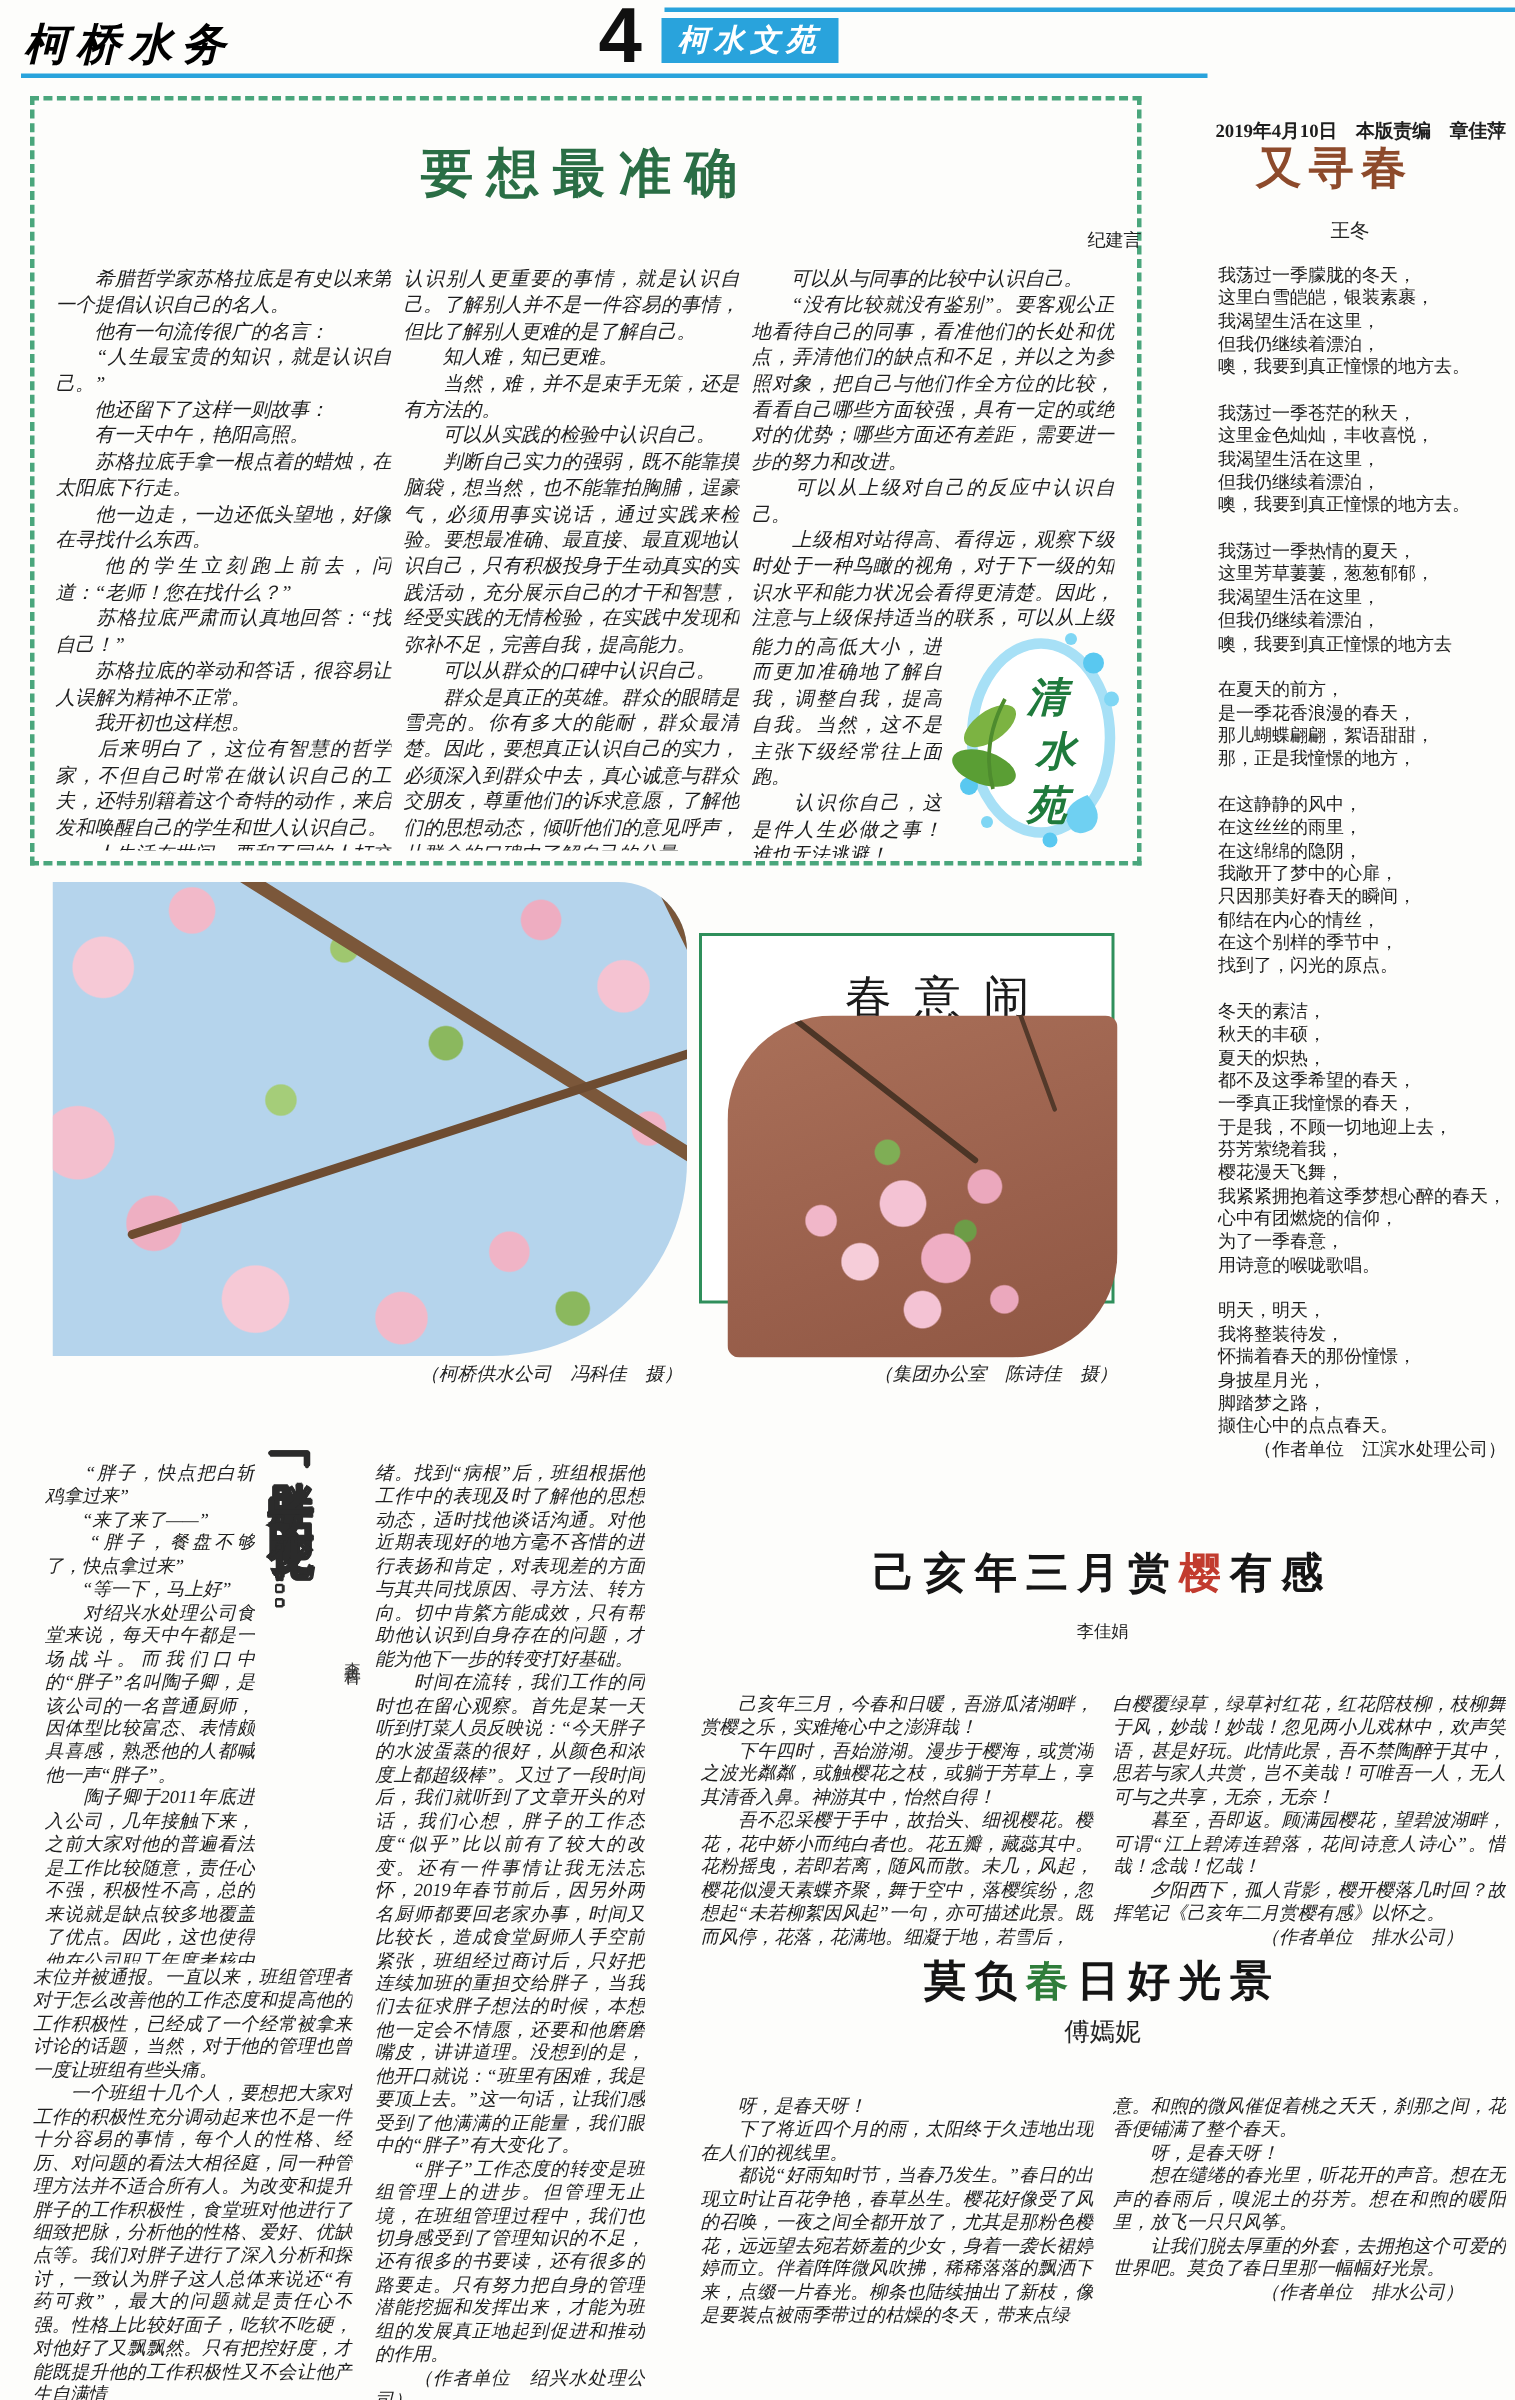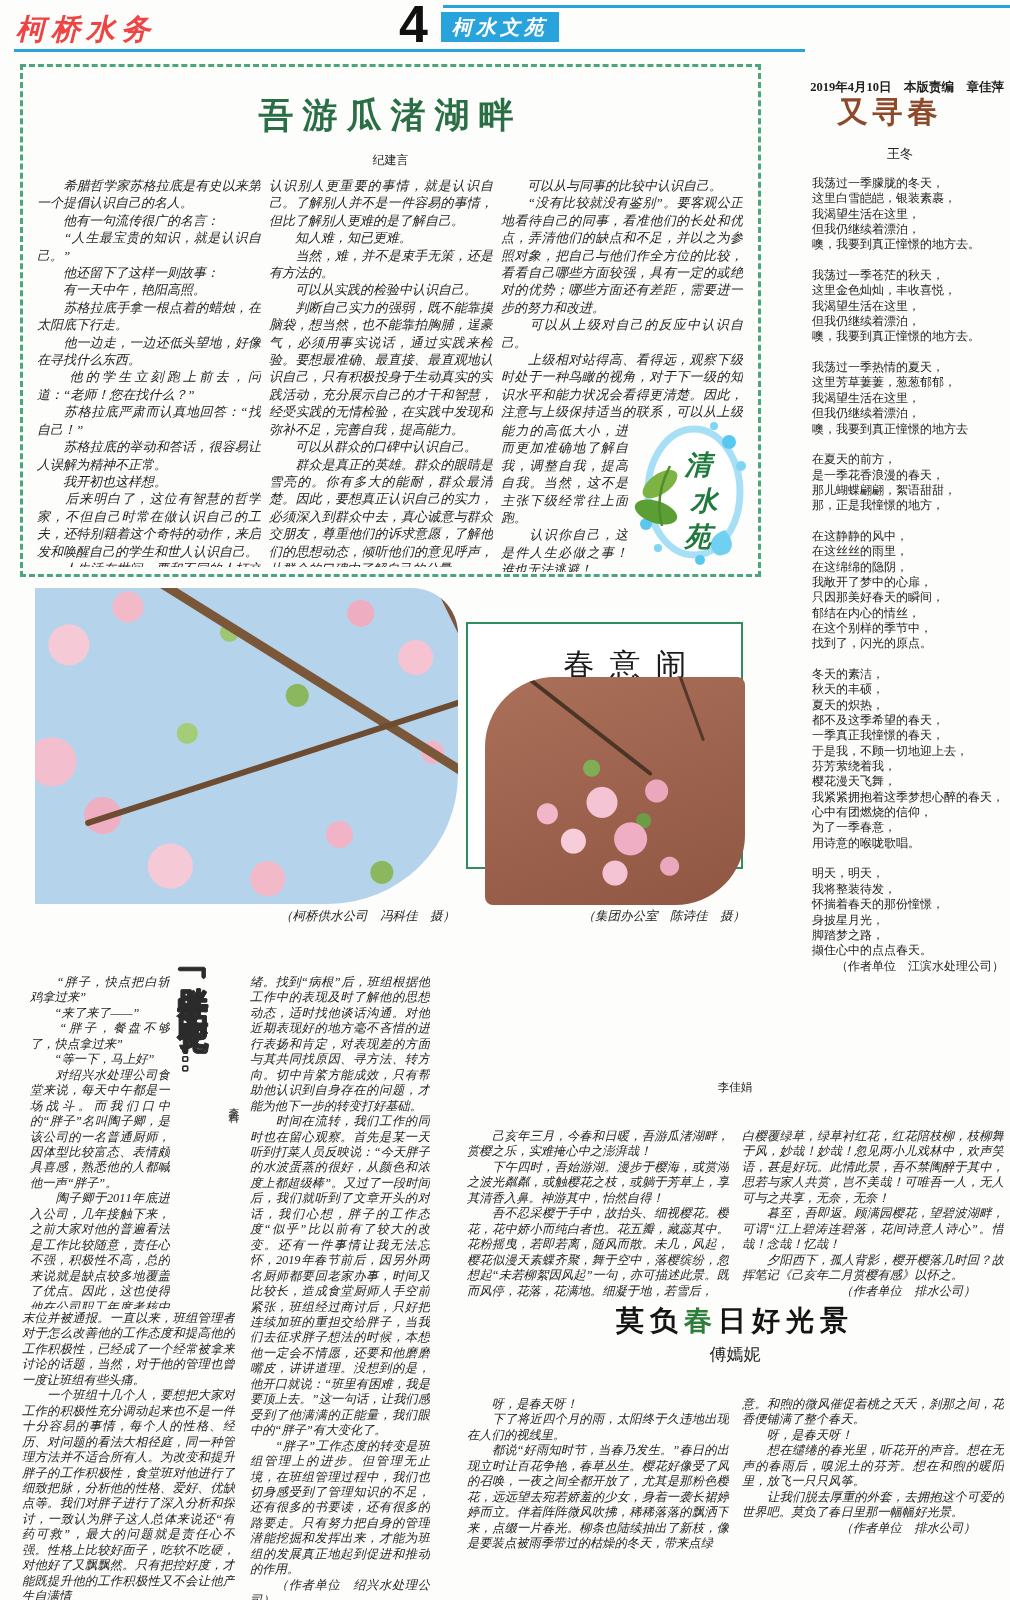--- a/index.html
+++ b/index.html
@@ -5,21 +5,21 @@
   html,body{margin:0;padding:0;}
   body{background:#ffffff;}
   .page{position:relative;width:1010px;height:1600px;background:#fdfdfb;overflow:hidden;
         font-family:"Liberation Serif",serif;color:#1d1d1d;}
   .abs{position:absolute;}
   .txt{position:absolute;font-family:"Liberation Serif",serif;color:#1d1d1d;
        text-align:justify;white-space:pre-wrap;overflow:hidden;font-kerning:none;font-style:italic;}
   .main-col{font-size:13px;line-height:17.4px;}
   .small-col{font-size:12.3px;line-height:15.45px;margin-top:19px;}
   .blue-bar{position:absolute;background:#29a3dc;}
-  .masthead{position:absolute;font-weight:bold;font-style:italic;color:#ef4444;
+  .masthead{position:absolute;font-weight:bold;font-style:italic;color:#000000;
             font-size:29px;letter-spacing:6px;font-family:"Liberation Serif",serif;}
   .pagenum{position:absolute;font-family:"Liberation Sans",sans-serif;font-weight:bold;
            font-size:52px;color:#101010;}
   .section-box{position:absolute;background:#29a3dc;color:#fff;font-weight:bold;
            font-style:italic;font-size:20px;letter-spacing:4px;text-align:center;
            font-family:"Liberation Serif",serif;}
   .dateline{position:absolute;font-size:12.5px;font-weight:bold;text-align:right;margin-top:47px;}
   .main-box{position:absolute;border:3px dashed #4aa67c;box-sizing:border-box;}
   .main-title{position:absolute;text-align:center;font-weight:bold;color:#2a6e45;
            font-size:35px;letter-spacing:9px;}
@@ -76,22 +76,22 @@
 <div class="page">
 
   <div class="masthead" style="left:16px;top:10px;">柯桥水务</div>
   <div class="blue-bar" style="left:443px;top:5px;width:567px;height:3px;"></div>
   <div class="pagenum" style="left:399px;top:-6px;">4</div>
   <div class="section-box" style="left:441px;top:12px;width:118px;height:30px;line-height:30px;">柯水文苑</div>
   <div class="dateline" style="left:700px;top:32px;width:304px;">2019年4月10日　本版责编　章佳萍</div>
   <div class="blue-bar" style="left:14px;top:49px;width:791px;height:3px;"></div>
 
   <div class="main-box" style="left:20px;top:64px;width:741px;height:513px;"></div>
-  <div class="main-title" style="left:20px;top:92px;width:741px;">吾游瓜渚湖畔</div>
-  <div class="byline" style="left:20px;top:152px;width:741px;">纪建言</div>
+  <div class="main-title" style="left:20px;top:92px;width:741px;">要想最准确</div>
+  <div class="byline" style="left:20px;top:152px;width:741px;text-align:right;">纪建言</div>
   <div class="txt main-col" style="left:37px;top:177px;width:224px;height:390px;">　　希腊哲学家苏格拉底是有史以来第一个提倡认识自己的名人。
 　　他有一句流传很广的名言：
 　　“人生最宝贵的知识，就是认识自己。”
 　　他还留下了这样一则故事：
 　　有一天中午，艳阳高照。
 　　苏格拉底手拿一根点着的蜡烛，在太阳底下行走。
 　　他一边走，一边还低头望地，好像在寻找什么东西。
 　　他的学生立刻跑上前去，问道：“老师！您在找什么？”
 　　苏格拉底严肃而认真地回答：“找自己！”
 　　苏格拉底的举动和答话，很容易让人误解为精神不正常。
@@ -210,20 +210,23 @@
 　　陶子卿于2011年底进入公司，几年接触下来，之前大家对他的普遍看法是工作比较随意，责任心不强，积极性不高，总的来说就是缺点较多地覆盖了优点。因此，这也使得他在公司职工年度考核中曾连续2年排名</div>
   <div class="vtitle" style="left:172px;top:958px;height:330px;">「胖子」的变化……</div>
   <div class="vauthor" style="left:226px;top:1098px;height:70px;">李善科</div>
   <div class="txt small-col" style="left:22px;top:1292px;width:213px;height:296px;">末位并被通报。一直以来，班组管理者对于怎么改善他的工作态度和提高他的工作积极性，已经成了一个经常被拿来讨论的话题，当然，对于他的管理也曾一度让班组有些头痛。
 　　一个班组十几个人，要想把大家对工作的积极性充分调动起来也不是一件十分容易的事情，每个人的性格、经历、对问题的看法大相径庭，同一种管理方法并不适合所有人。为改变和提升胖子的工作积极性，食堂班对他进行了细致把脉，分析他的性格、爱好、优缺点等。我们对胖子进行了深入分析和探讨，一致认为胖子这人总体来说还“有药可救”，最大的问题就是责任心不强。性格上比较好面子，吃软不吃硬，对他好了又飘飘然。只有把控好度，才能既提升他的工作积极性又不会让他产生自满情</div>
   <div class="txt small-col" style="left:250px;top:956px;width:180px;height:640px;">绪。找到“病根”后，班组根据他工作中的表现及时了解他的思想动态，适时找他谈话沟通。对他近期表现好的地方毫不吝惜的进行表扬和肯定，对表现差的方面与其共同找原因、寻方法、转方向。切中肯綮方能成效，只有帮助他认识到自身存在的问题，才能为他下一步的转变打好基础。
 　　时间在流转，我们工作的同时也在留心观察。首先是某一天听到打菜人员反映说：“今天胖子的水波蛋蒸的很好，从颜色和浓度上都超级棒”。又过了一段时间后，我们就听到了文章开头的对话，我们心想，胖子的工作态度“似乎”比以前有了较大的改变。还有一件事情让我无法忘怀，2019年春节前后，因另外两名厨师都要回老家办事，时间又比较长，造成食堂厨师人手空前紧张，班组经过商讨后，只好把连续加班的重担交给胖子，当我们去征求胖子想法的时候，本想他一定会不情愿，还要和他磨磨嘴皮，讲讲道理。没想到的是，他开口就说：“班里有困难，我是要顶上去。”这一句话，让我们感受到了他满满的正能量，我们眼中的“胖子”有大变化了。
 　　“胖子”工作态度的转变是班组管理上的进步。但管理无止境，在班组管理过程中，我们也切身感受到了管理知识的不足，还有很多的书要读，还有很多的路要走。只有努力把自身的管理潜能挖掘和发挥出来，才能为班组的发展真正地起到促进和推动的作用。
 　　（作者单位　绍兴水处理公司）</div>
 
+  <div class="sub-title" style="left:465px;top:1030px;width:540px;">
+    <span>己亥年三月赏</span><span class="red">樱</span><span>有感</span>
+  </div>
   <div class="byline" style="left:465px;top:1080px;width:540px;font-size:11.5px;">李佳娟</div>
   <div class="txt small-col" style="left:467px;top:1110px;width:262px;height:184px;">　　己亥年三月，今春和日暖，吾游瓜渚湖畔，赏樱之乐，实难掩心中之澎湃哉！
 　　下午四时，吾始游湖。漫步于樱海，或赏湖之波光粼粼，或触樱花之枝，或躺于芳草上，享其清香入鼻。神游其中，怡然自得！
 　　吾不忍采樱于手中，故抬头、细视樱花。樱花，花中娇小而纯白者也。花五瓣，藏蕊其中。花粉摇曳，若即若离，随风而散。未几，风起，樱花似漫天素蝶齐聚，舞于空中，落樱缤纷，忽想起“未若柳絮因风起”一句，亦可描述此景。既而风停，花落，花满地。细凝于地，若雪后，</div>
   <div class="txt small-col" style="left:742px;top:1110px;width:262px;height:184px;">白樱覆绿草，绿草衬红花，红花陪枝柳，枝柳舞于风，妙哉！妙哉！忽见两小儿戏林中，欢声笑语，甚是好玩。此情此景，吾不禁陶醉于其中，思若与家人共赏，岂不美哉！可唯吾一人，无人可与之共享，无奈，无奈！
 　　暮至，吾即返。顾满园樱花，望碧波湖畔，可谓“江上碧涛连碧落，花间诗意人诗心”。惜哉！念哉！忆哉！
 　　夕阳西下，孤人背影，樱开樱落几时回？故挥笔记《己亥年二月赏樱有感》以怀之。
 　　　　　　　　（作者单位　排水公司）</div>
 
   <div class="sub-title" style="left:465px;top:1302px;width:540px;">

